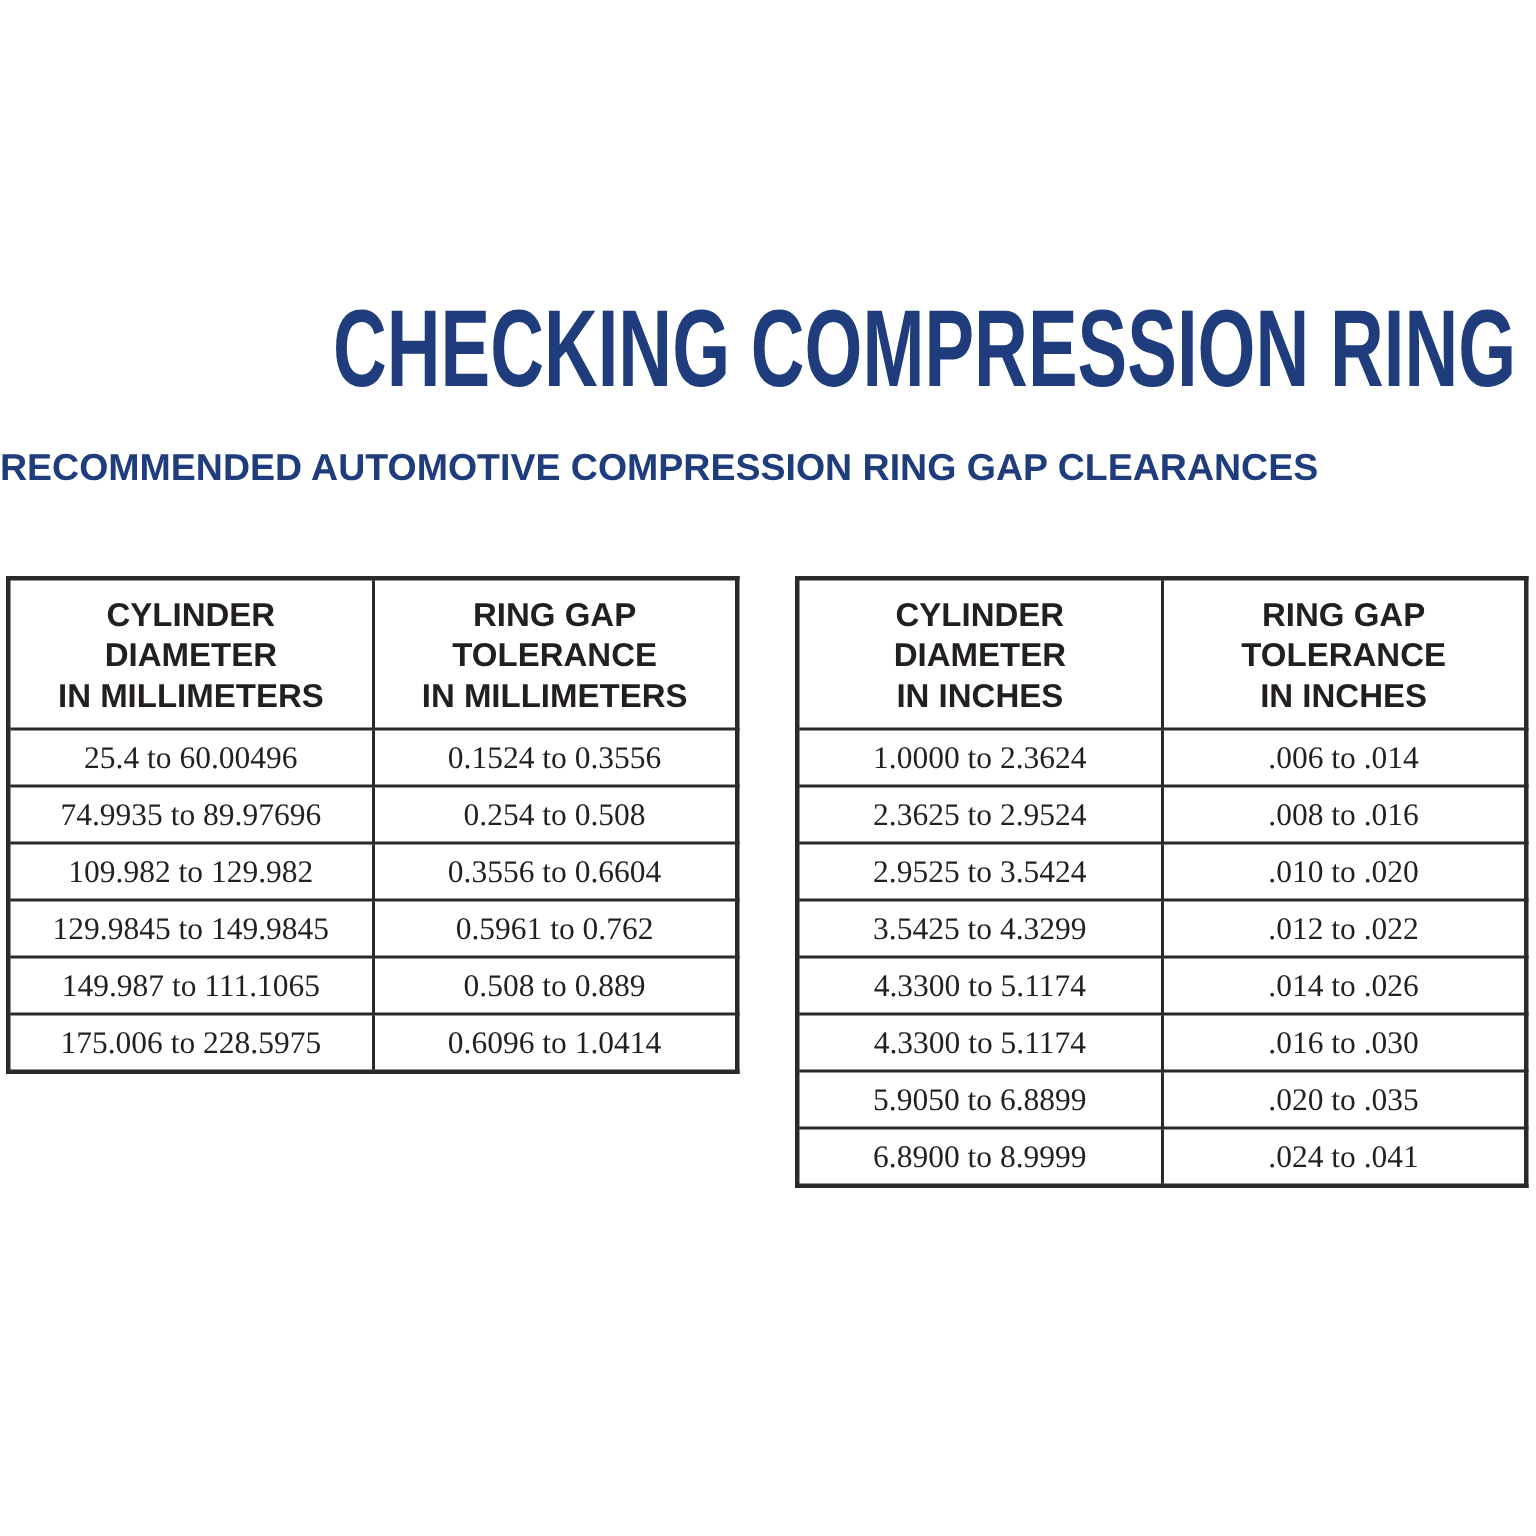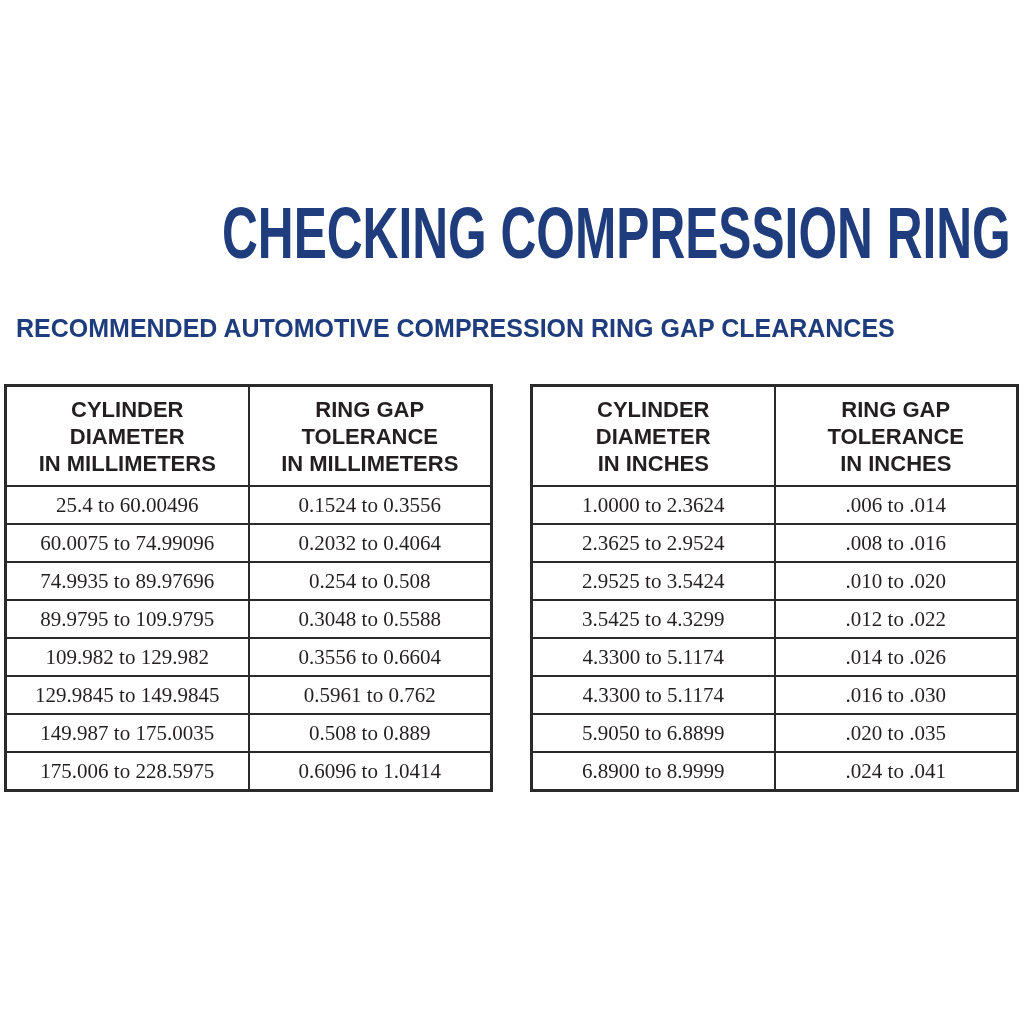--- a/index.html
+++ b/index.html
@@ -26,21 +26,21 @@
     font-weight:bold;
     font-size:73px;line-height:73px;
     color:var(--heading);
     transform:scaleX(0.68);
     transform-origin:50% 50%;
     white-space:nowrap;
     letter-spacing:0;
   }
   .subtitle{
     position:absolute;top:297px;left:0;width:850px;
-    margin:16px;text-align:center;
+    margin:0;text-align:center;
     font-weight:bold;font-size:25px;line-height:30px;
     color:var(--heading);
     white-space:nowrap;
   }
   .tables{position:absolute;top:384px;left:0;width:1024px;height:420px;}
   table.data-table{
     position:absolute;top:0;
     width:489px;
     border-collapse:collapse;
     table-layout:fixed;
@@ -88,41 +88,33 @@
 TOLERANCE
 IN MILLIMETERS</th>
           </tr>
         </thead>
         <tbody>
           <tr>
             <td>25.4 to 60.00496</td>
             <td>0.1524 to 0.3556</td>
           </tr>
           <tr>
-            <td>60.0075 to 74.99096</td>
-            <td>0.2032 to 0.4064</td>
-          </tr>
-          <tr>
             <td>74.9935 to 89.97696</td>
             <td>0.254 to 0.508</td>
-          </tr>
-          <tr>
-            <td>89.9795 to 109.9795</td>
-            <td>0.3048 to 0.5588</td>
           </tr>
           <tr>
             <td>109.982 to 129.982</td>
             <td>0.3556 to 0.6604</td>
           </tr>
           <tr>
             <td>129.9845 to 149.9845</td>
             <td>0.5961 to 0.762</td>
           </tr>
           <tr>
-            <td>149.987 to 175.0035</td>
+            <td>149.987 to 111.1065</td>
             <td>0.508 to 0.889</td>
           </tr>
           <tr>
             <td>175.006 to 228.5975</td>
             <td>0.6096 to 1.0414</td>
           </tr>
         </tbody>
       </table>
     <table class="data-table" data-table="1">
         <thead>

